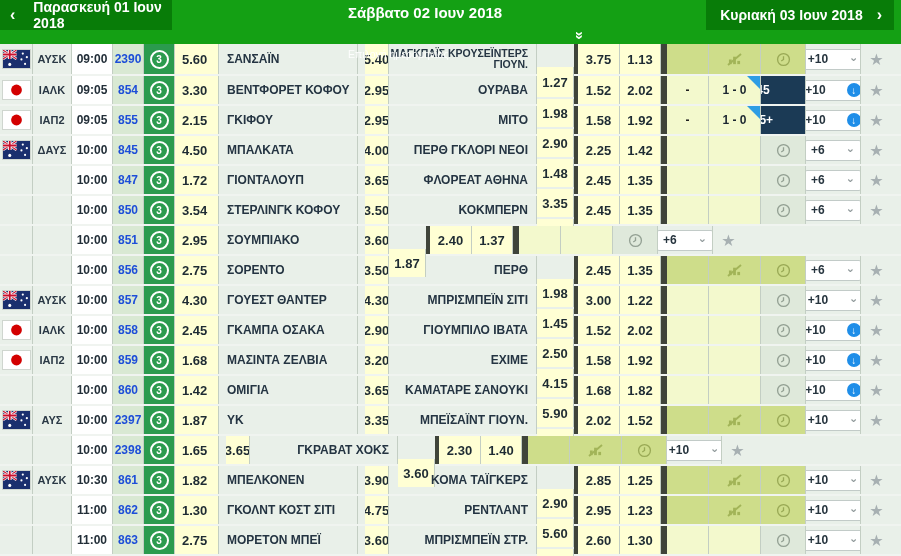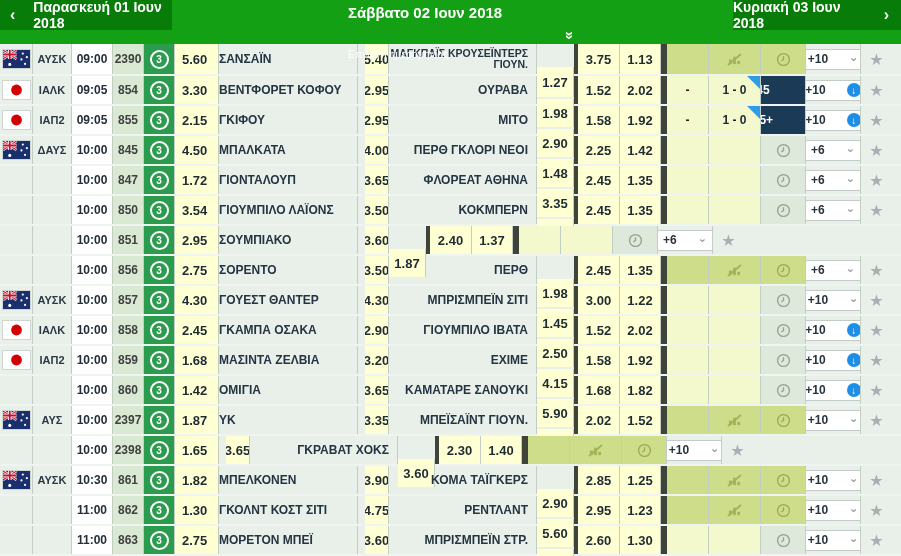--- a/index.html
+++ b/index.html
@@ -7,42 +7,42 @@
     width:901px;height:556px;overflow:hidden;
     font-family:"Liberation Sans","DejaVu Sans",sans-serif;
     background:#e9f0e9;
   }
   
   .hdr{position:relative;width:901px;height:44px;background:#14a014;}
   .hdr-panel{position:absolute;top:0;height:30px;background:#087c08;display:flex;align-items:center;
     color:#fff;font-weight:700;font-size:14px;cursor:pointer;}
   .hdr-panel.left{left:0;width:172px;padding:0;justify-content:flex-start;}
   .hdr-panel.left .chev{margin:0 18px 0 10px;font-size:16px;}
-  .hdr-panel.right{right:0;width:168px;justify-content:flex-end;}
+  .hdr-panel.right{right:7px;width:188px;justify-content:flex-end;}
   .hdr-panel.right .chev{margin:0 12px 0 14px;font-size:16px;}
-  .hdr-center{position:absolute;left:348px;top:4px;display:flex;align-items:center;color:#fff;cursor:pointer;}
+  .hdr-center{position:absolute;left:348px;top:4px;display:flex;align-items:center;color:#fff;cursor:pointer;gap:10px;}
   .hdr-title{font-weight:700;font-size:15px;line-height:18px;}
   .hdr-sub{font-size:10.5px;line-height:13px;opacity:.95;margin-top:26px;}
   .dbl-chev{display:inline-block;transform:rotate(90deg);font-size:15px;font-weight:700;margin-left:64px;margin-top:6px;}
   
   .tbl{width:901px;}
   .row{display:flex;height:30px;background:#e9f0e9;border-bottom:2px solid #f0f4f0;box-sizing:border-box;}
   .row:first-child{height:32px;}
   .cell{display:flex;align-items:center;justify-content:center;height:100%;
     border-right:1px solid #c3cec3;box-sizing:border-box;overflow:hidden;}
   .c-flag{width:33px;}
   .c-code{width:39px;font-weight:700;font-size:11px;color:#2a3845;}
   .c-time{width:41px;background:#fff;font-weight:700;font-size:12px;color:#222e38;}
-  .c-id{width:31px;background:#d9e9d3;font-weight:700;font-size:12px;color:#404040;}
+  .c-id{width:31px;background:#d9e9d3;font-weight:700;font-size:12px;color:#1d4ed8;}
   .c-mart{width:31px;background:#2b9b4e;}
   .mart-circle{width:19px;height:19px;border-radius:50%;border:2px solid #fff;color:#fff;
     font-size:10px;font-weight:700;display:flex;align-items:center;justify-content:center;box-sizing:border-box;}
   .odds{background:#ffffd4;font-weight:700;font-size:13px;color:#1e2b33;}
   .c-o1{width:44px;justify-content:flex-start;padding-left:7px;}
-  .c-home{width:139px;justify-content:flex-start;padding-left:0;font-weight:700;font-size:12px;color:#243442;}
+  .c-home{width:139px;justify-content:flex-start;padding-left:8px;font-weight:700;font-size:12px;color:#243442;}
   .c-ox{width:24px;margin-left:7px;}
   .c-away{width:148px;justify-content:flex-end;padding-right:8px;font-weight:700;font-size:12px;
     color:#243442;text-align:right;}
   .row:first-child .c-away{font-size:10.5px;line-height:11px;}
   .c-o2{width:37px;margin-top:23px;}
   .sep{height:100%;background:#3f443a;}
   .sep1{width:4px;}
   .sep2{width:6px;}
   .c-over{width:42px;}
   .c-under{width:41px;}
@@ -340,21 +340,21 @@
 
   <div class="row state-normal plus-chevron">
     <div class="cell c-flag"></div>
     <div class="cell c-code"></div>
     <div class="cell c-time">10:00</div>
     <div class="cell c-id">850</div>
     <div class="cell c-mart">
       <span class="mart-circle">3</span>
     </div>
     <div class="cell odds c-o1">3.54</div>
-    <div class="cell c-home">ΓΙΟΥΜΠΙΛΟ ΛΑΪΟΝΣ</div>
+    <div class="cell c-home">ΣΤΕΡΛΙΝΓΚ ΚΟΦΟΥ</div>
     <div class="cell odds c-ox">3.50</div>
     <div class="cell c-away">ΚΟΚΜΠΕΡΝ</div>
     <div class="cell odds c-o2">2.50</div>
     <div class="sep sep1"></div>
     <div class="cell odds c-over">2.45</div>
     <div class="cell odds c-under">1.35</div>
     <div class="sep sep2"></div>
     <div class="cell c-dash"></div>
     <div class="cell c-score">
       <span></span>

